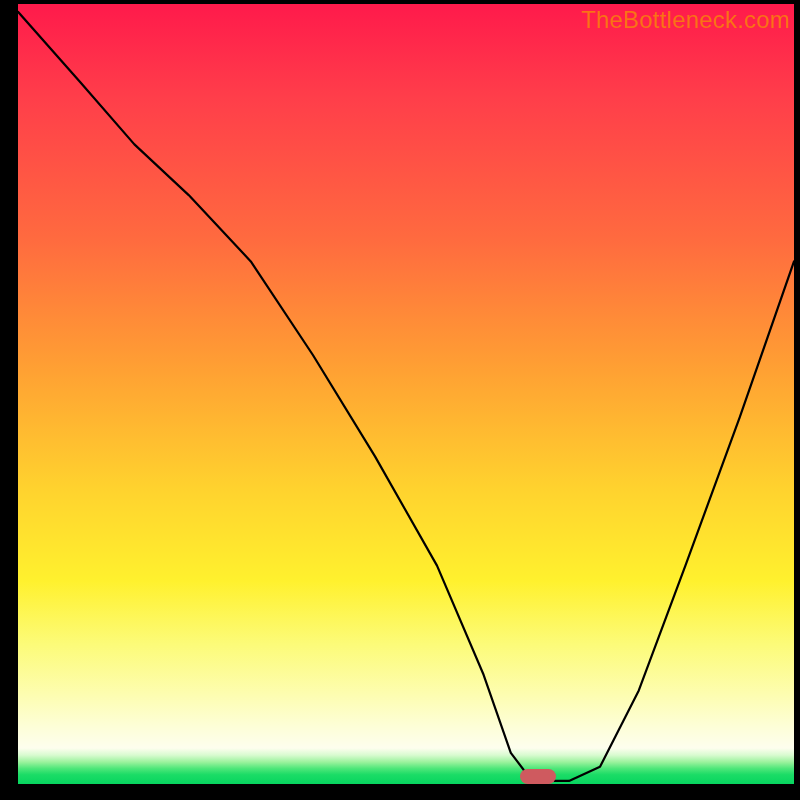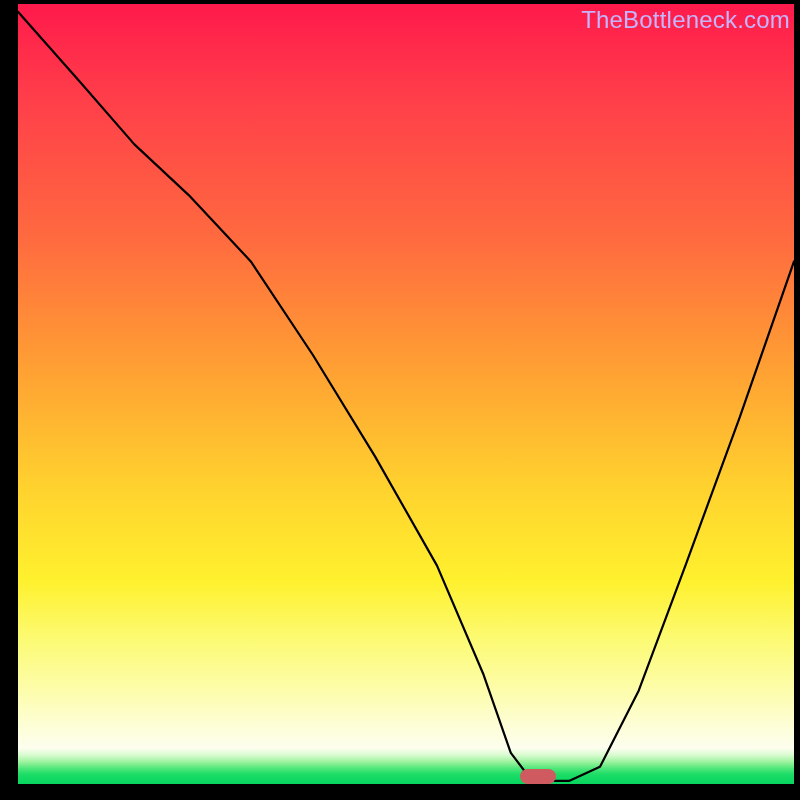--- a/index.html
+++ b/index.html
@@ -70,21 +70,21 @@
     position: absolute;
     border-radius: 9px;
   }
   .watermark {
     position: absolute;
     top: 6px;
     right: 10px;
     font-size: 24px;
     font-weight: 500;
     letter-spacing: 0.2px;
-    color: #c4b5fd;
+    color: #f97316;
   }
   
   .frame-left {
     position: absolute;
     left: 0; top: 0;
     width: 18px; height: 800px;
     background: #000;
   }
   .frame-bottom {
     position: absolute;

